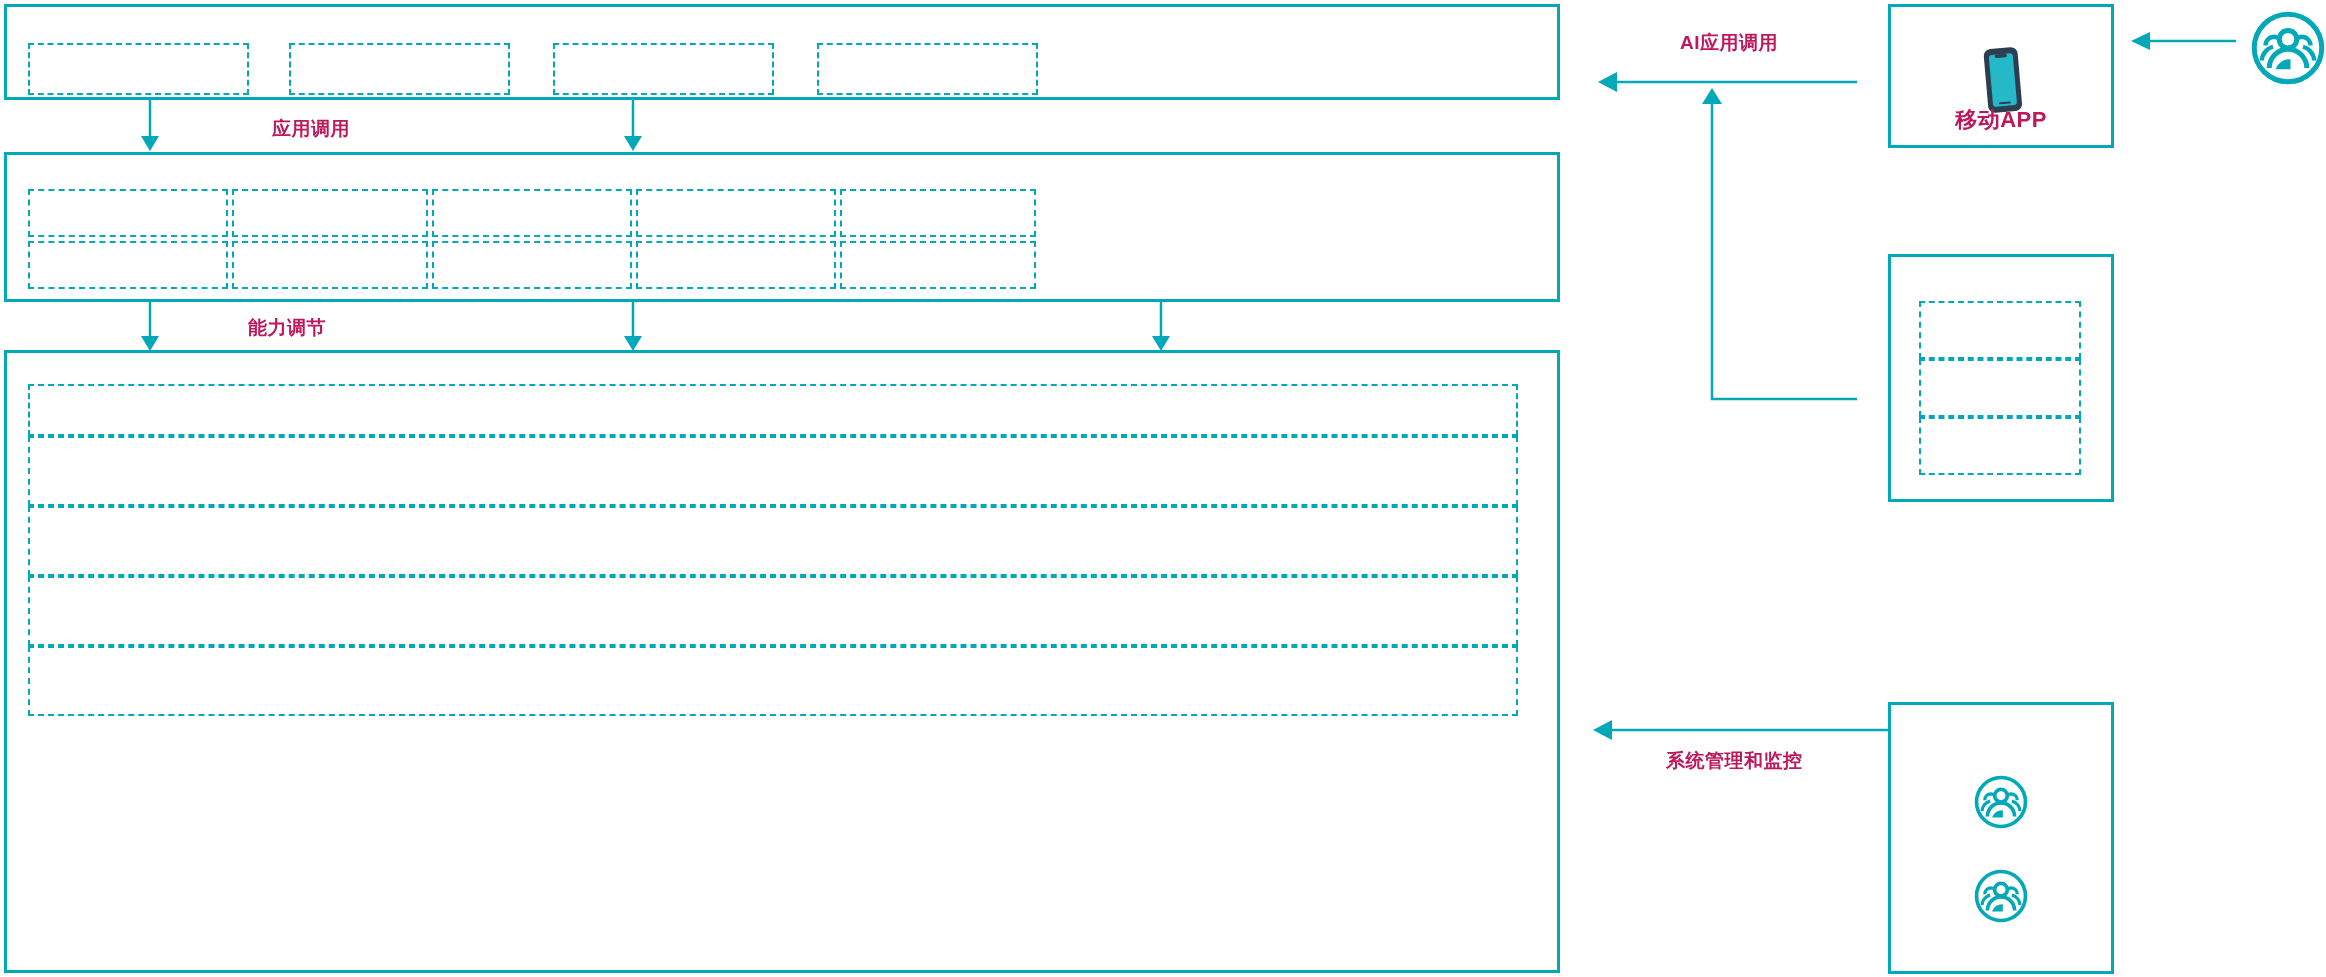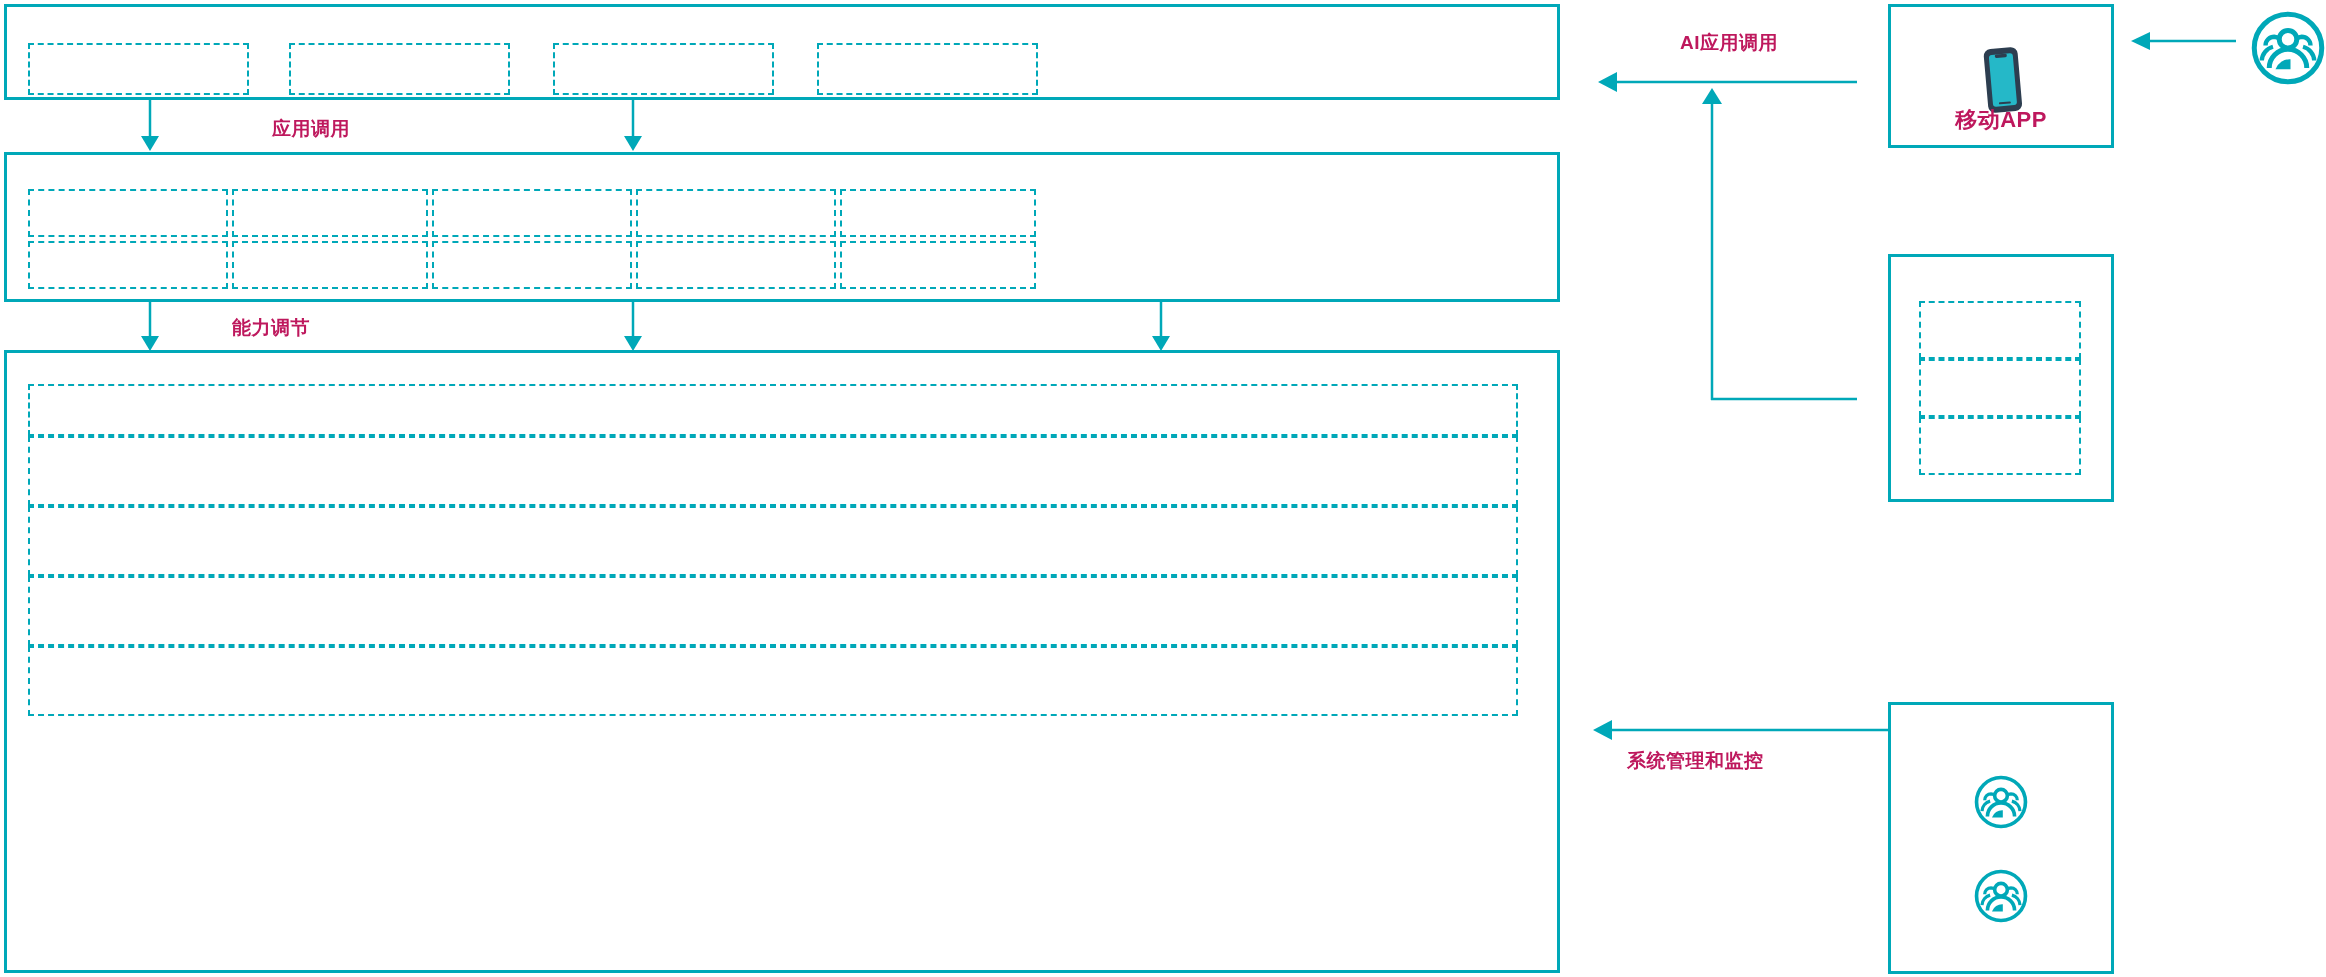--- a/index.html
+++ b/index.html
@@ -100,21 +100,21 @@
     <polygon points="3,34 21,34 12,49" fill="#00a8b8"></polygon>
   </svg>
   <svg class="arrow-svg" style="left:621px; top:302px;" width="24" height="50" viewBox="0 0 24 50">
     <line x1="12" y1="0" x2="12" y2="36" stroke="#00a8b8" stroke-width="2.5"></line>
     <polygon points="3,34 21,34 12,49" fill="#00a8b8"></polygon>
   </svg>
   <svg class="arrow-svg" style="left:1149px; top:302px;" width="24" height="50" viewBox="0 0 24 50">
     <line x1="12" y1="0" x2="12" y2="36" stroke="#00a8b8" stroke-width="2.5"></line>
     <polygon points="3,34 21,34 12,49" fill="#00a8b8"></polygon>
   </svg>
-  <div class="label" style="left:232px; top:315px;">能力调节</div>
+  <div class="label" style="left:248px; top:315px;">能力调节</div>
 
   <div class="panel" style="left:4px; top:350px; width:1556px; height:623px;">
     <div class="cell" style="left:21px; top:31px; width:1490px; height:52px;"></div>
     <div class="cell" style="left:21px; top:83px; width:1490px; height:70px;"></div>
     <div class="cell" style="left:21px; top:153px; width:1490px; height:70px;"></div>
     <div class="cell" style="left:21px; top:223px; width:1490px; height:70px;"></div>
     <div class="cell" style="left:21px; top:293px; width:1490px; height:70px;"></div>
   </div>
 
   <svg class="arrow-svg" style="left:1595px; top:52px;" width="280" height="360" viewBox="0 0 280 360">
@@ -159,21 +159,21 @@
   <div class="panel" style="left:1888px; top:254px; width:226px; height:248px;">
     <div class="cell" style="left:28px; top:44px; width:162px; height:58px;"></div>
     <div class="cell" style="left:28px; top:102px; width:162px; height:58px;"></div>
     <div class="cell" style="left:28px; top:160px; width:162px; height:58px;"></div>
   </div>
 
   <svg class="arrow-svg" style="left:1590px; top:718px;" width="300" height="24" viewBox="0 0 300 24">
     <line x1="22" y1="12" x2="298" y2="12" stroke="#00a8b8" stroke-width="2.5"></line>
     <polygon points="22,2 22,22 3,12" fill="#00a8b8"></polygon>
   </svg>
-  <div class="label" style="left:1627px; top:748px;">系统管理和监控</div>
+  <div class="label" style="left:1666px; top:748px;">系统管理和监控</div>
 
   <div class="panel" style="left:1888px; top:702px; width:226px; height:272px;">
     <svg class="icon" style="left:50%; top:68px; margin-left:-29px;" width="58" height="58" viewBox="0 0 64 64">
       <circle cx="32" cy="32" r="27" fill="none" stroke="#00a8b8" stroke-width="4"></circle>
       <circle cx="32" cy="25" r="7" fill="none" stroke="#00a8b8" stroke-width="4"></circle>
       <path d="M17 48 a15 15 0 0 1 30 0" fill="none" stroke="#00a8b8" stroke-width="4"></path>
       <path d="M14 30 a7 7 0 0 1 7 -7 a7 7 0 0 1 4 1.5" fill="none" stroke="#00a8b8" stroke-width="3.5"></path>
       <path d="M50 30 a7 7 0 0 0 -7 -7 a7 7 0 0 0 -4 1.5" fill="none" stroke="#00a8b8" stroke-width="3.5"></path>
       <path d="M11 42 a12 12 0 0 1 9 -11" fill="none" stroke="#00a8b8" stroke-width="3.5"></path>
       <path d="M53 42 a12 12 0 0 0 -9 -11" fill="none" stroke="#00a8b8" stroke-width="3.5"></path>

